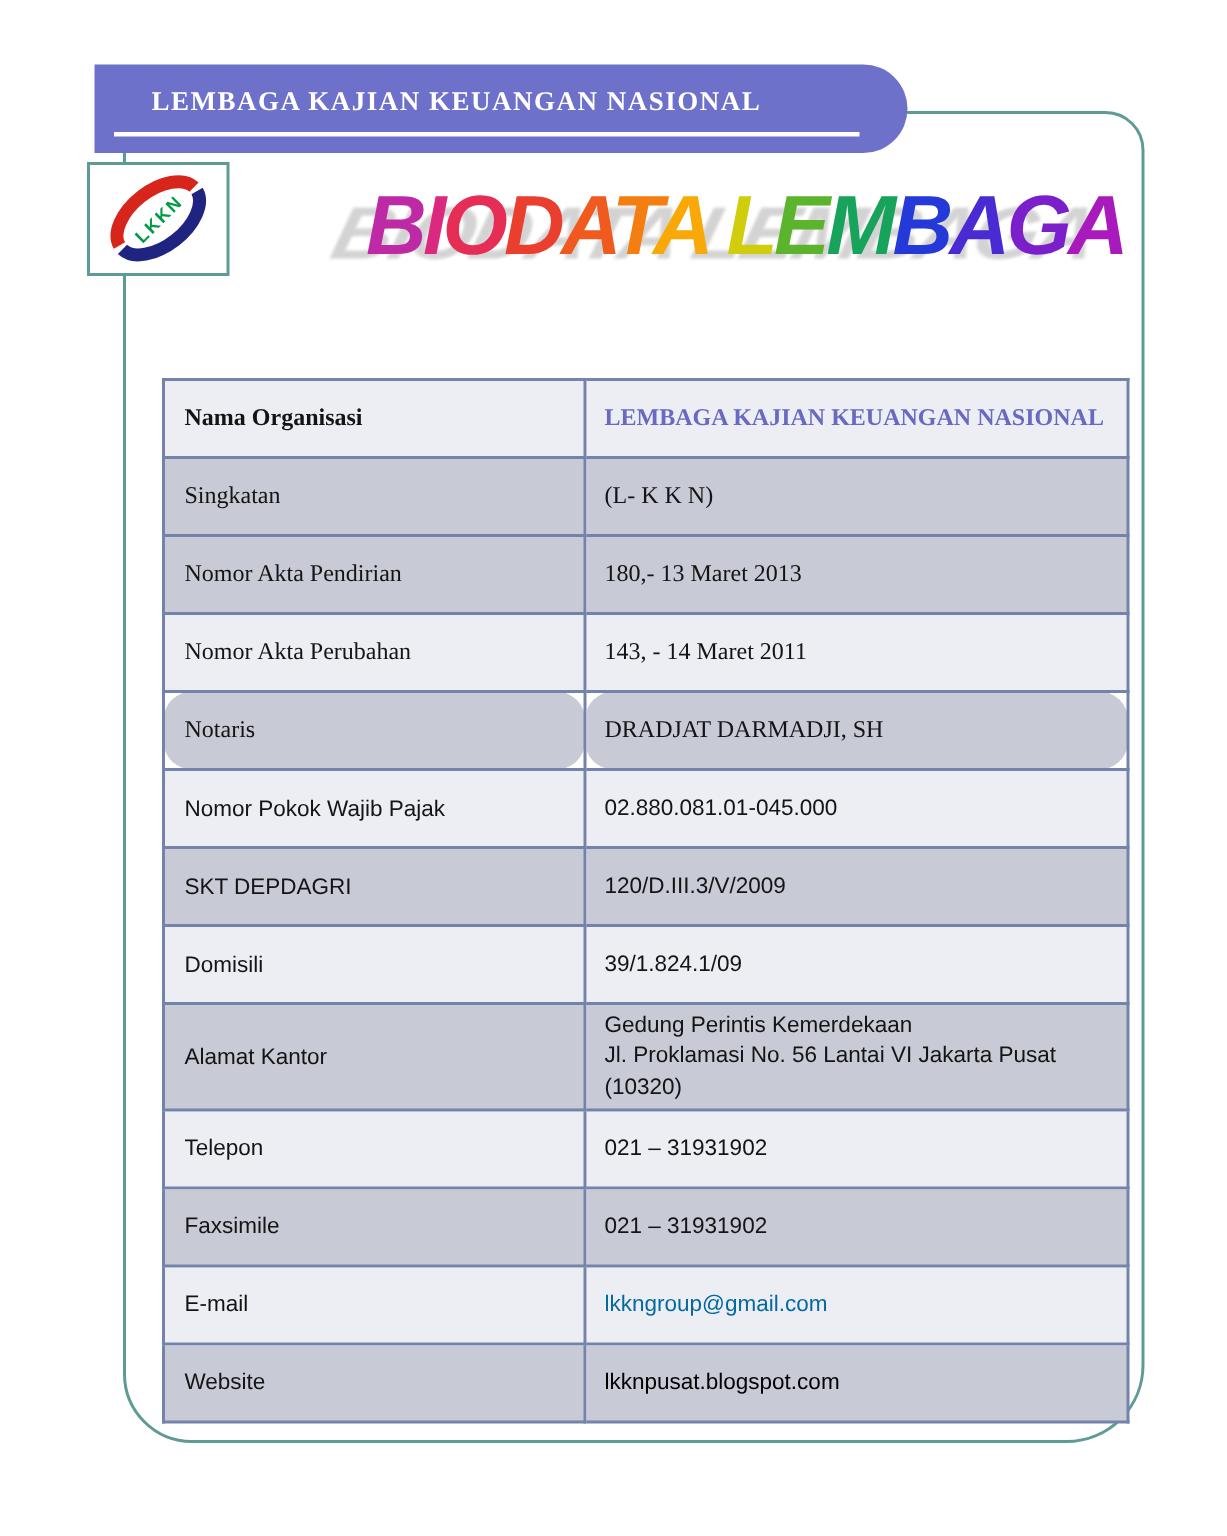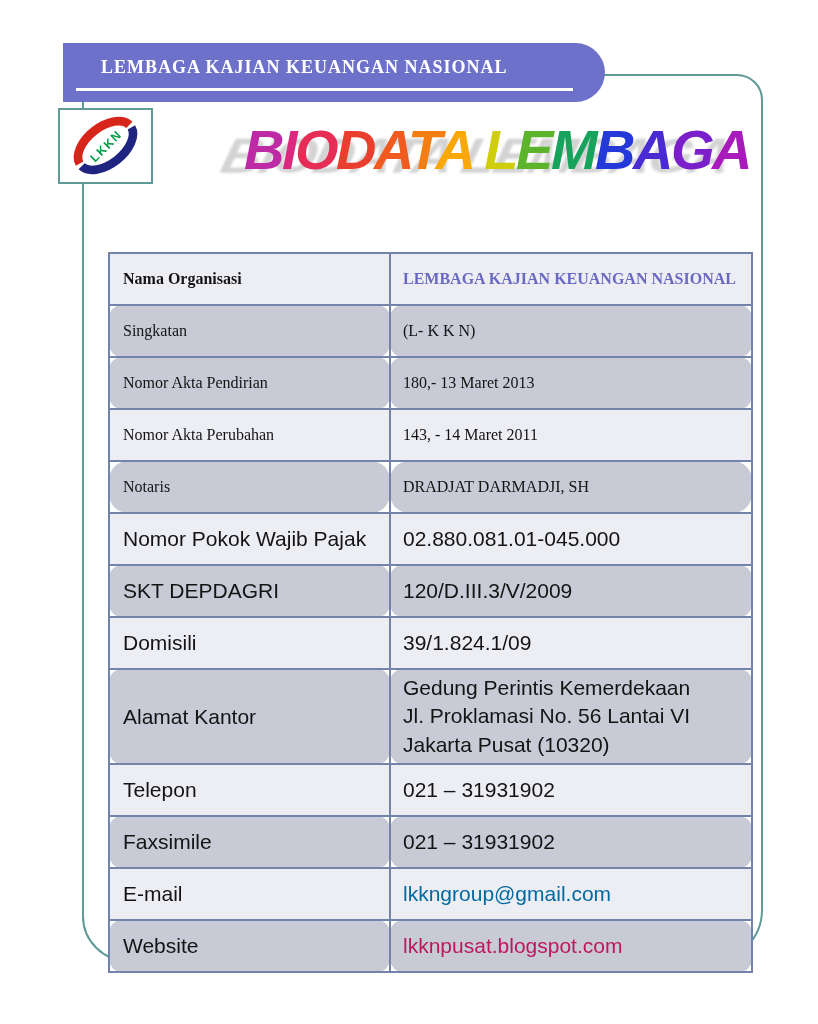--- a/index.html
+++ b/index.html
@@ -44,23 +44,23 @@
     position:absolute;left:108px;top:232px;width:645px;z-index:2;
     border-collapse:collapse;table-layout:fixed;margin-top:20px;
   }
   .bio-table td{
     border:2px solid #7483A9;vertical-align:middle;overflow:hidden;color:#141414;
   }
   .label-cell{width:258px;padding:4px 8px 4px 13px;}
   .value-cell{padding:4px 8px 4px 12px;}
   .value-cell div{line-height:1.35;}
   tr.light td{background:#EDEEF4;}
-  tr.dark td{background:#C8CAD6;border-radius:13px;}
+  tr.dark td{background:#C8CAD6;}
   tr.serif td{font-family:"Liberation Serif",serif;font-size:16px;}
-  tr.sans td{font-family:"Liberation Sans",sans-serif;font-size:21px;}
+  tr.sans td{font-family:"Liberation Sans",sans-serif;font-size:15px;}
   tr:nth-child(1) td{height:45px;}
   tr:nth-child(2) td{height:29px;}
   tr:nth-child(3) td{height:42px;}
   tr:nth-child(4) td{height:33px;}
   tr:nth-child(5) td{height:44px;border-radius:19px;}
   tr:nth-child(10) td{height:47px;}
   .bio-table tr td{height:42px;}
   .bold{font-weight:bold;}
 </style>
 </head>
@@ -159,17 +159,17 @@
   </tr>
       <tr class="light sans">
     <td class="cell label-cell">E-mail</td>
     <td class="cell value-cell">
           <div style="color: #0369a1;">lkkngroup@gmail.com</div>
         </td>
   </tr>
       <tr class="dark sans">
     <td class="cell label-cell">Website</td>
     <td class="cell value-cell">
-          <div style="color: #be185d;">lkknpusat.blogspot.com</div>
+          <div style="color: #000000;">lkknpusat.blogspot.com</div>
         </td>
   </tr>
     </tbody>
 </table>
 
 </body></html>

